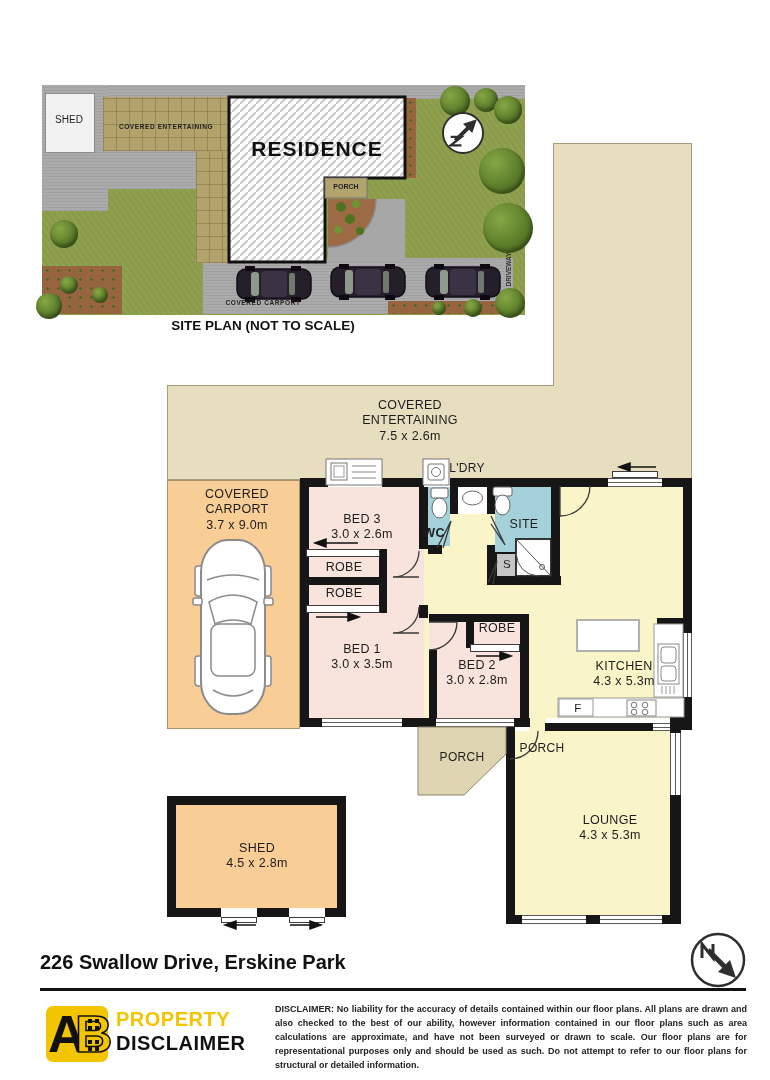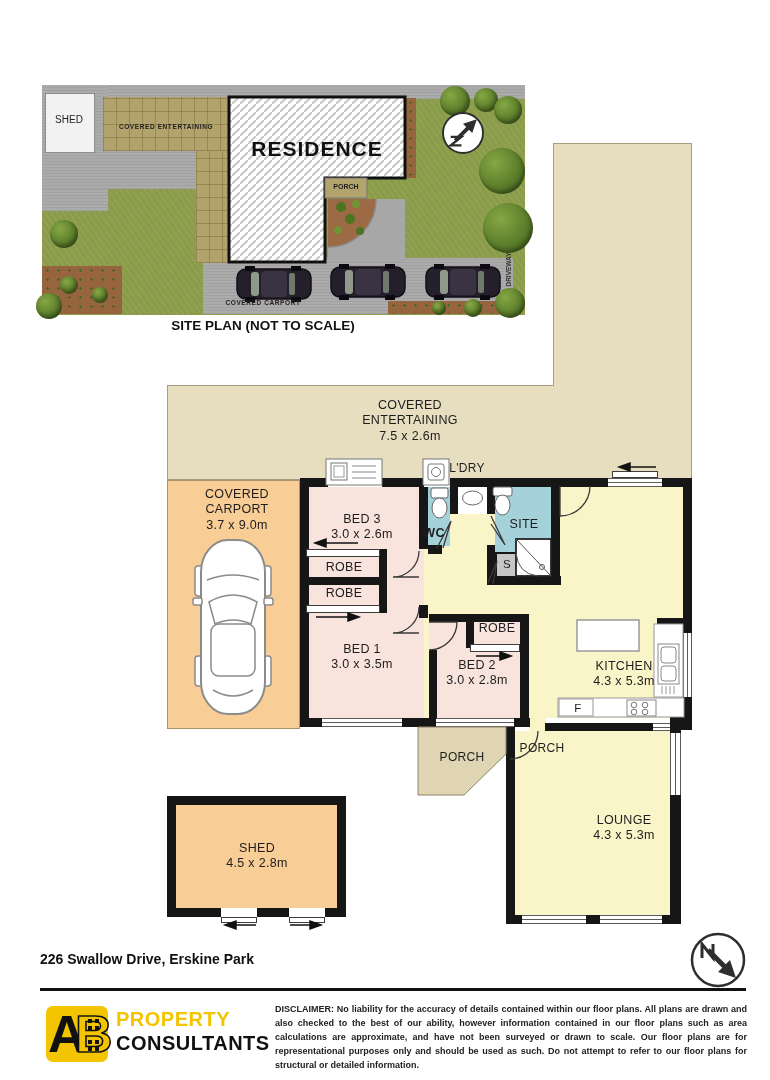--- a/index.html
+++ b/index.html
@@ -30,21 +30,21 @@
         background-size:11px 9px;}
   #grass{background-color:#8a9c49;
         background-image:repeating-linear-gradient(55deg,rgba(255,255,255,.05) 0 2px,transparent 2px 5px);}
   .path{background-color:#ababab;
         background-image:repeating-linear-gradient(0deg,rgba(0,0,0,.06) 0 1px,transparent 1px 3px);}
   .pavers{background-color:#b2a36c;
         background-image:repeating-linear-gradient(0deg,rgba(70,55,20,.25) 0 1px,transparent 1px 13px),
                          repeating-linear-gradient(90deg,rgba(70,55,20,.25) 0 1px,transparent 1px 13px);}
   #overlay{position:absolute;left:0;top:0;z-index:5;pointer-events:none;}
   
-  #address{position:absolute;left:40px;top:951px;font-size:14px;font-weight:bold;color:#111;z-index:6;}
+  #address{position:absolute;left:40px;top:951px;font-size:20px;font-weight:bold;color:#111;z-index:6;}
   #divider{position:absolute;left:40px;top:988px;width:706px;height:3px;background:#111;z-index:6;}
   #logo-box{position:absolute;left:46px;top:1006px;width:62px;height:56px;background:#f2c500;
             border-radius:7px;z-index:6;}
   #logo-box .logoA{position:absolute;left:2px;top:-2px;font-size:52px;font-weight:900;color:#111;}
   #logo-box .logoB{position:absolute;left:29px;top:-2px;font-size:52px;font-weight:900;color:#f2c500;
             -webkit-text-stroke:1.6px #111;}
   #logo-box .bdots{position:absolute;left:42px;top:13px;width:4px;height:4px;background:#111;z-index:7;
             box-shadow:7px 0 #111,0 7px #111,7px 7px #111,0 21px #111,7px 21px #111,0 28px #111,7px 28px #111;}
   #logo-text1{position:absolute;left:116px;top:1008px;font-size:20px;font-weight:900;color:#f2c500;
             letter-spacing:.5px;z-index:6;}
@@ -346,33 +346,33 @@
   </div>
   <div class="rlabel" style="left:570px;top:701px;width:16px;font-size:11.5px;">
     <span class="rname">F</span>
   </div>
   <div class="rlabel" style="left:427px;top:750px;width:70px;font-size:12px;">
     <span class="rname">PORCH</span>
   </div>
   <div class="rlabel" style="left:507px;top:741px;width:70px;font-size:12px;">
     <span class="rname">PORCH</span>
   </div>
-  <div class="rlabel" style="left:564px;top:813px;width:120px;">
+  <div class="rlabel" style="left:550px;top:813px;width:120px;">
     <span class="rname">LOUNGE</span>
     <span class="rdims">4.3 x 5.3m</span>
   </div>
   <div class="rlabel" style="left:197px;top:841px;width:120px;">
     <span class="rname">SHED</span>
     <span class="rdims">4.5 x 2.8m</span>
   </div>
 
   <div id="address">226 Swallow Drive, Erskine Park</div>
   <div id="divider"></div>
   <div id="logo-box">
     <span class="logoA">A</span>
     <span class="logoB">B</span>
     <span class="bdots"></span>
   </div>
   <div id="logo-text1">PROPERTY</div>
-  <div id="logo-text2">CONSULTANTS</div>
+  <div id="logo-text2">DISCLAIMER</div>
   <div id="disclaimer">DISCLAIMER: No liability for the accuracy of details contained within our floor plans. All plans are drawn and also checked to the best of our ability, however information contained in our floor plans such as area calculations are approximate, and have not been surveyed or drawn to scale. Our floor plans are for representational purposes only and should be used as such. Do not attempt to refer to our floor plans for structural or detailed information.</div>
 
 </div>
 
 </body></html>

